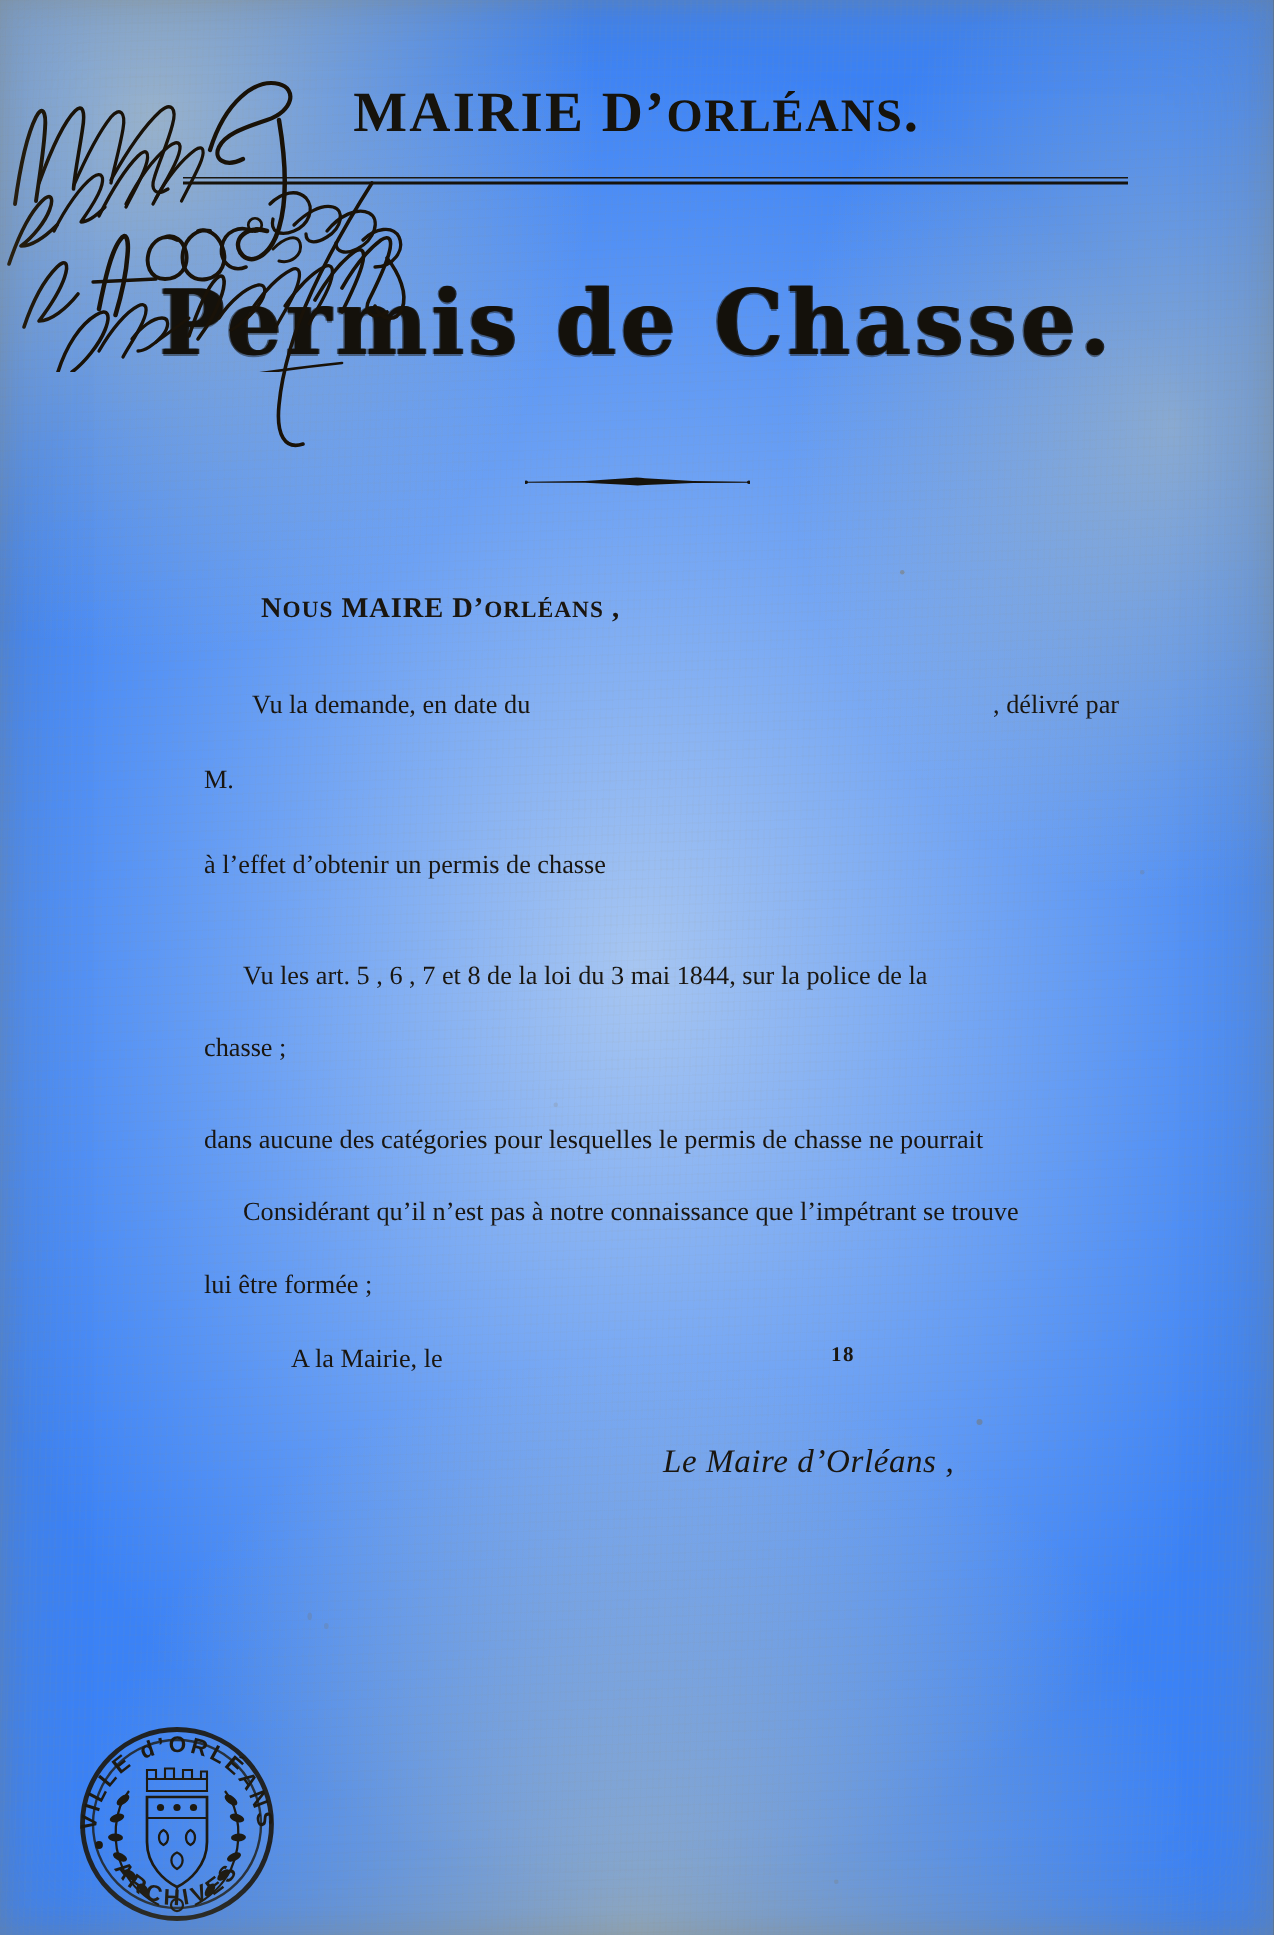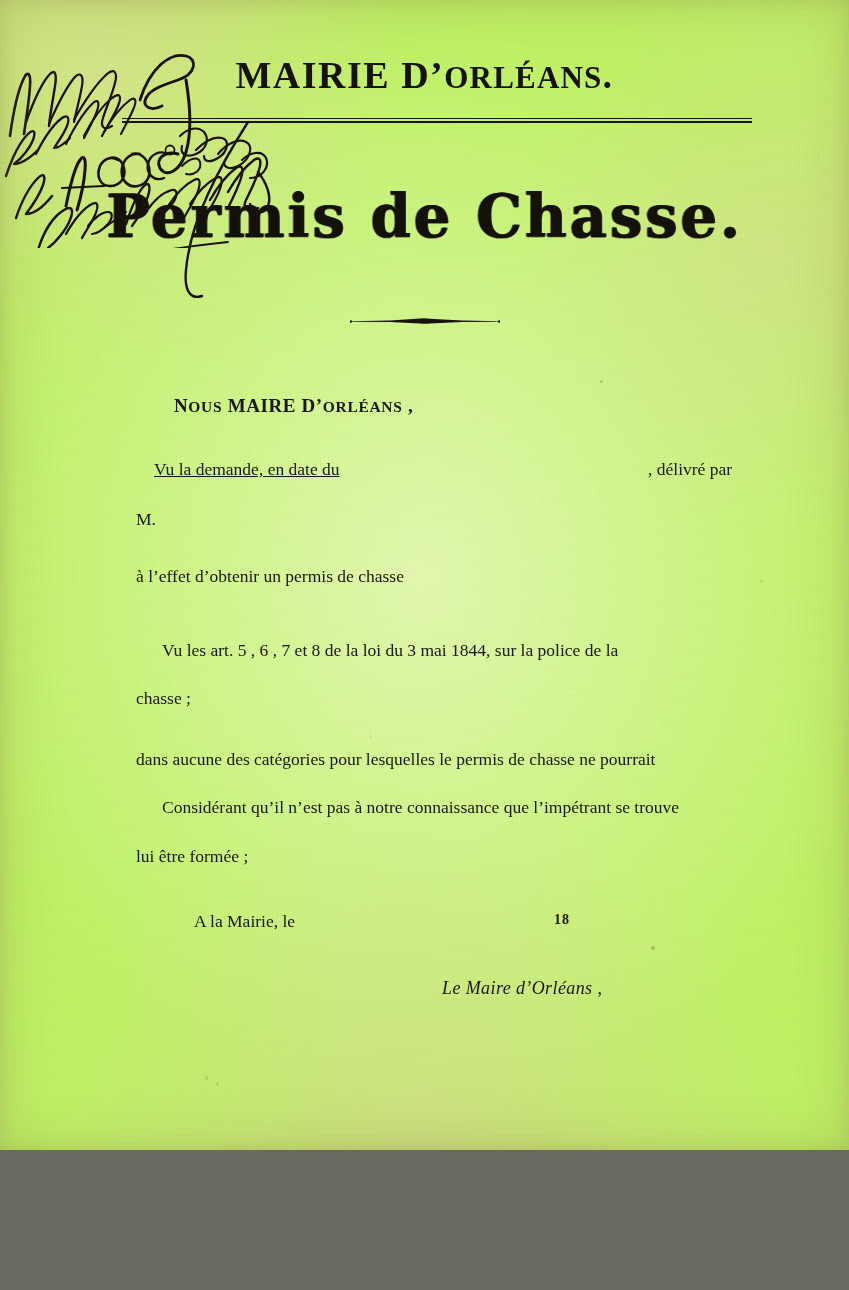--- a/index.html
+++ b/index.html
@@ -8,24 +8,24 @@
     background: #6a6a60;
   }
   body {
     font-family: "Liberation Serif", "DejaVu Serif", serif;
   }
 
   
   #page {
     position: relative;
     width: 849px;
-    height: 1150px;
+    height: 1290px;
     margin: 0 auto;
     overflow: hidden;
-    background: #bef264;
+    background: #3b82f6;
     color: #16130c;
   }
 
   
   .paper-tint {
     position: absolute; inset: 0;
     pointer-events: none;
     background:
       radial-gradient(ellipse 50% 40% at 12% 6%,  rgba(228,216,168,.55), rgba(228,216,168,0) 70%),
       radial-gradient(ellipse 42% 34% at 92% 22%, rgba(226,214,166,.45), rgba(226,214,166,0) 72%),
@@ -120,47 +120,47 @@
 
   .salutation {
     font-weight: bold;
     font-size: 19px;
     letter-spacing: .6px;
     margin-left: 38px;
   }
   .salutation .sc { font-size: 15.5px; letter-spacing: .7px; margin-top: 40px; }
   .salutation .cap { font-size: 19px; }
 
-  .row-demande { margin-top: 46px; margin-left: 18px; text-decoration: underline; }
+  .row-demande { margin-top: 46px; margin-left: 32px; }
   .row-demande .right-part {
     position: absolute; left: 494px; top: 0;
   }
   .row-m     { margin-top: 32px; margin-left: 0px; }
   .row-effet { margin-top: 40px; margin-left: 0px; }
 
   .para { margin-top: 56px; }
   .para .pline { line-height: 1; }
   .para .pline.indent { margin-left: 26px; }
   .para .pline + .pline { margin-top: 31px; }
 
   .para-considerant { margin-top: 43px; }
 
   .row-sommes { margin-top: 44px; margin-left: 26px; }
 
-  .row-mairie { margin-top: 48px; margin-left: 58px; }
+  .row-mairie { margin-top: 32px; margin-left: 58px; }
   .row-mairie .year {
     position: absolute; left: 360px; top: 0;
     font-size: 14px; font-weight: bold; letter-spacing: 1px;
   }
 
   .row-signature {
     margin-top: 48px;
     margin-left: 306px;
     font-style: italic;
-    font-size: 18px;
+    font-size: 22px;
     letter-spacing: .4px;
   }
 
   
   #body-text, #masthead, #doc-title { text-rendering: optimizeLegibility; }
 
   
   #handwriting {
     position: absolute;
     left: 0; top: 28px;

